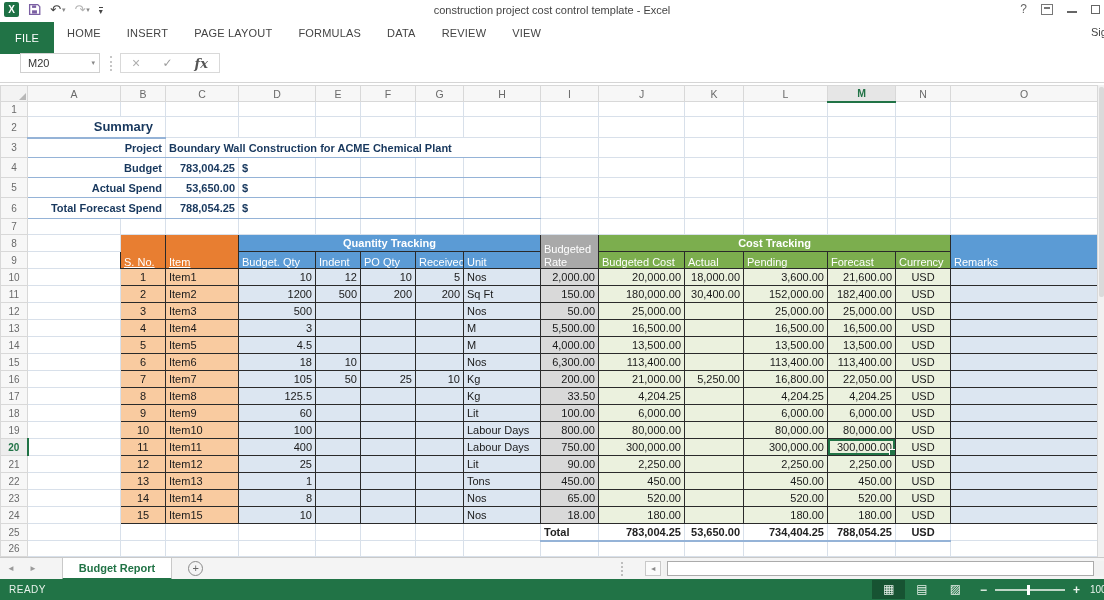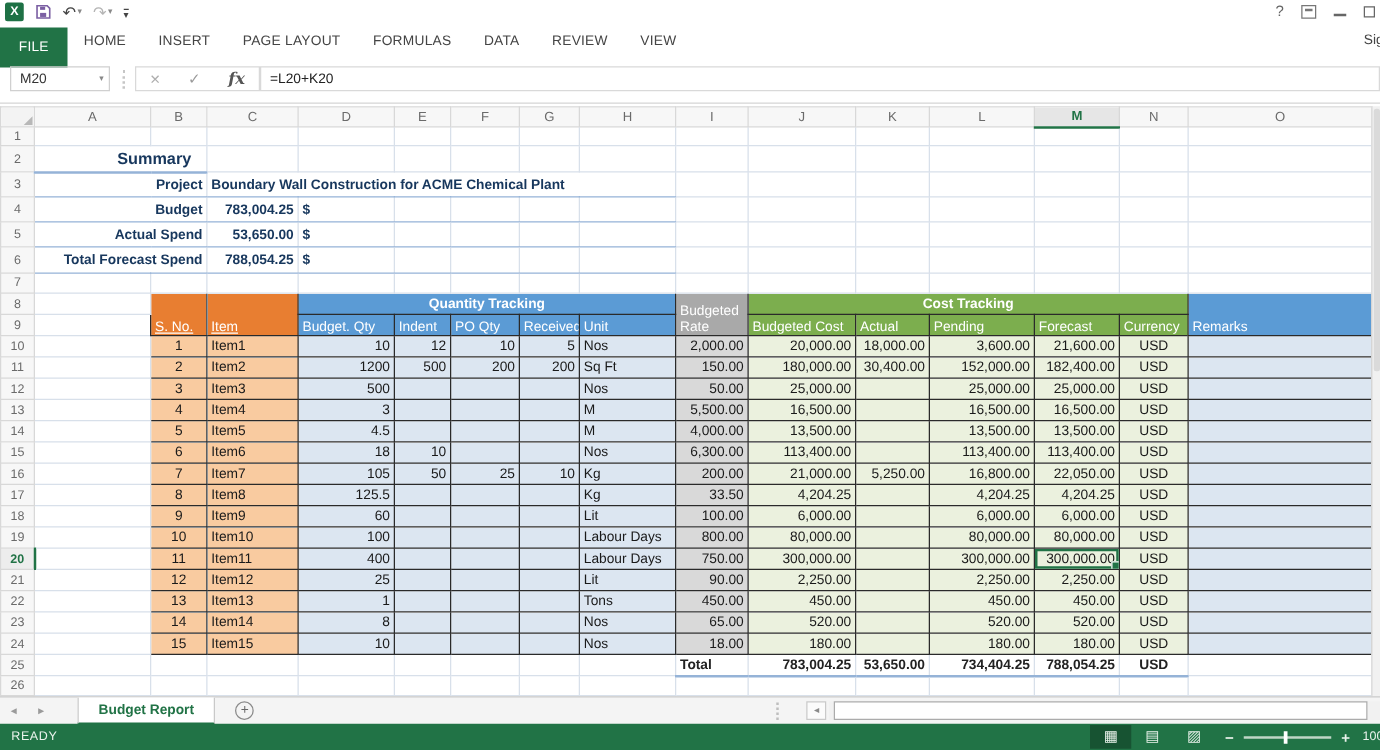--- a/index.html
+++ b/index.html
@@ -31,21 +31,21 @@
   .restore::after{content:"";position:absolute;left:2px;top:-3px;width:8px;height:8px;border:1px solid #666;z-index:-1;}
 
   
   .ribrow{position:absolute;top:22px;left:0;width:1104px;height:22px;background:#fff;display:flex;align-items:stretch;}
   .rtab{padding:0 13px;display:flex;align-items:center;font-size:11px;color:#444;letter-spacing:.2px;}
   .rtab.active{background:var(--green);color:#fff;padding:16px 15px;}
   .signin{position:absolute;top:26px;right:0;width:13px;overflow:hidden;white-space:nowrap;
     font-size:11px;color:#444;}
 
   
-  .fbar{position:absolute;top:50px;left:0;width:1104px;height:26px;display:flex;align-items:center;}
+  .fbar{position:absolute;top:50px;left:12px;width:1020px;height:26px;display:flex;align-items:center;}
   .namebox{position:absolute;left:8px;top:3px;width:80px;height:20px;border:1px solid #D0D0D0;
     display:flex;align-items:center;font-size:11px;color:#333;padding-left:7px;}
   .namebox .dd{margin-left:auto;margin-right:4px;font-size:7px;color:#888;}
   .dots{position:absolute;left:98px;top:6px;height:15px;border-left:2px dotted #C6C6C6;}
   .fbtns{position:absolute;left:108px;top:3px;width:100px;height:20px;border:1px solid #D9D9D9;
     display:flex;align-items:center;justify-content:space-around;}
   .fx-cancel{color:#AEAEAE;font-size:14px;}
   .fx-ok{color:#9b9b9b;font-size:12px;}
   .fx{font-family:"DejaVu Serif","Liberation Serif",serif;font-style:italic;font-weight:bold;color:#555;font-size:13px;text-align:center;}
   .finput{position:absolute;left:208px;top:3px;right:0;height:20px;border:1px solid #D9D9D9;
@@ -131,20 +131,21 @@
       <svg width="13" height="13" viewBox="0 0 16 16">
         <path d="M2 2 h10 l2.5 2.5 V14 H2 Z" fill="none" stroke="#7B5FA3" stroke-width="1.6"></path>
         <rect x="5" y="9" width="6" height="4" fill="#7B5FA3"></rect>
         <rect x="5" y="3" width="5" height="3" fill="#7B5FA3"></rect>
       </svg>
     </span>
     <span class="qbtn">↶<span class="dd">▾</span></span>
     <span class="qbtn disabled">↷<span class="dd">▾</span></span>
     <span class="qcustom">▾</span>
   </div>
+  <div class="title">construction project cost control template - Excel</div>
   <div class="winbtns">
     <span class="help">?</span>
     <span class="ribopt"></span>
     <span class="minz"></span>
     <span class="restore"></span>
   </div>
 </div>
 
 <div class="ribrow">
     <div class="rtab active">FILE</div>
@@ -162,21 +163,20 @@
   <div class="namebox">
     <span>M20</span>
     <span class="dd">▾</span>
   </div>
   <div class="dots"></div>
   <div class="fbtns">
     <span class="fx-cancel">×</span>
     <span class="fx-ok">✓</span>
     <span class="fx">fx</span>
   </div>
-  <div class="finput">=L20+K20</div>
 </div>
 <div class="hr1"></div>
 
 <div id="sheetwrap">
     <table>
       <colgroup>
         <col style="width:27px">
         <col style="width:93px">
         <col style="width:45px">
         <col style="width:73px">

